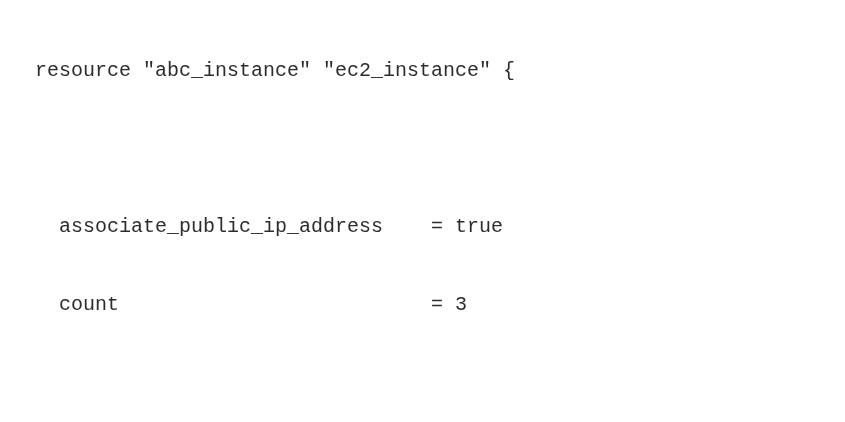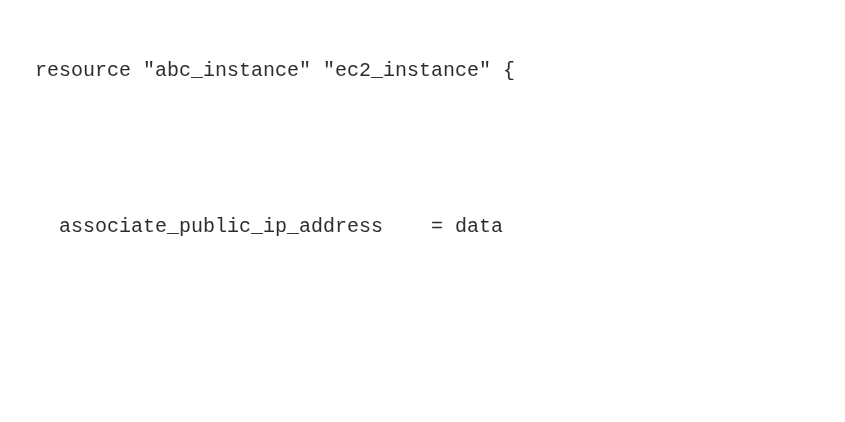--- a/index.html
+++ b/index.html
@@ -31,21 +31,22 @@
     white-space: pre;
   }
 </style>
 </head>
 <body>
 
 <div class="page">
   <div class="code-block">
     <div class="code-line">resource "abc_instance" "ec2_instance" {</div>
     <div class="code-line"></div>
-    <div class="code-line">  associate_public_ip_address    = data</div>
+    <div class="code-line">  associate_public_ip_address    = true</div>
+    <div class="code-line">  count                          = 3</div>
     
     
     
     
     
     
     
     
     
     

